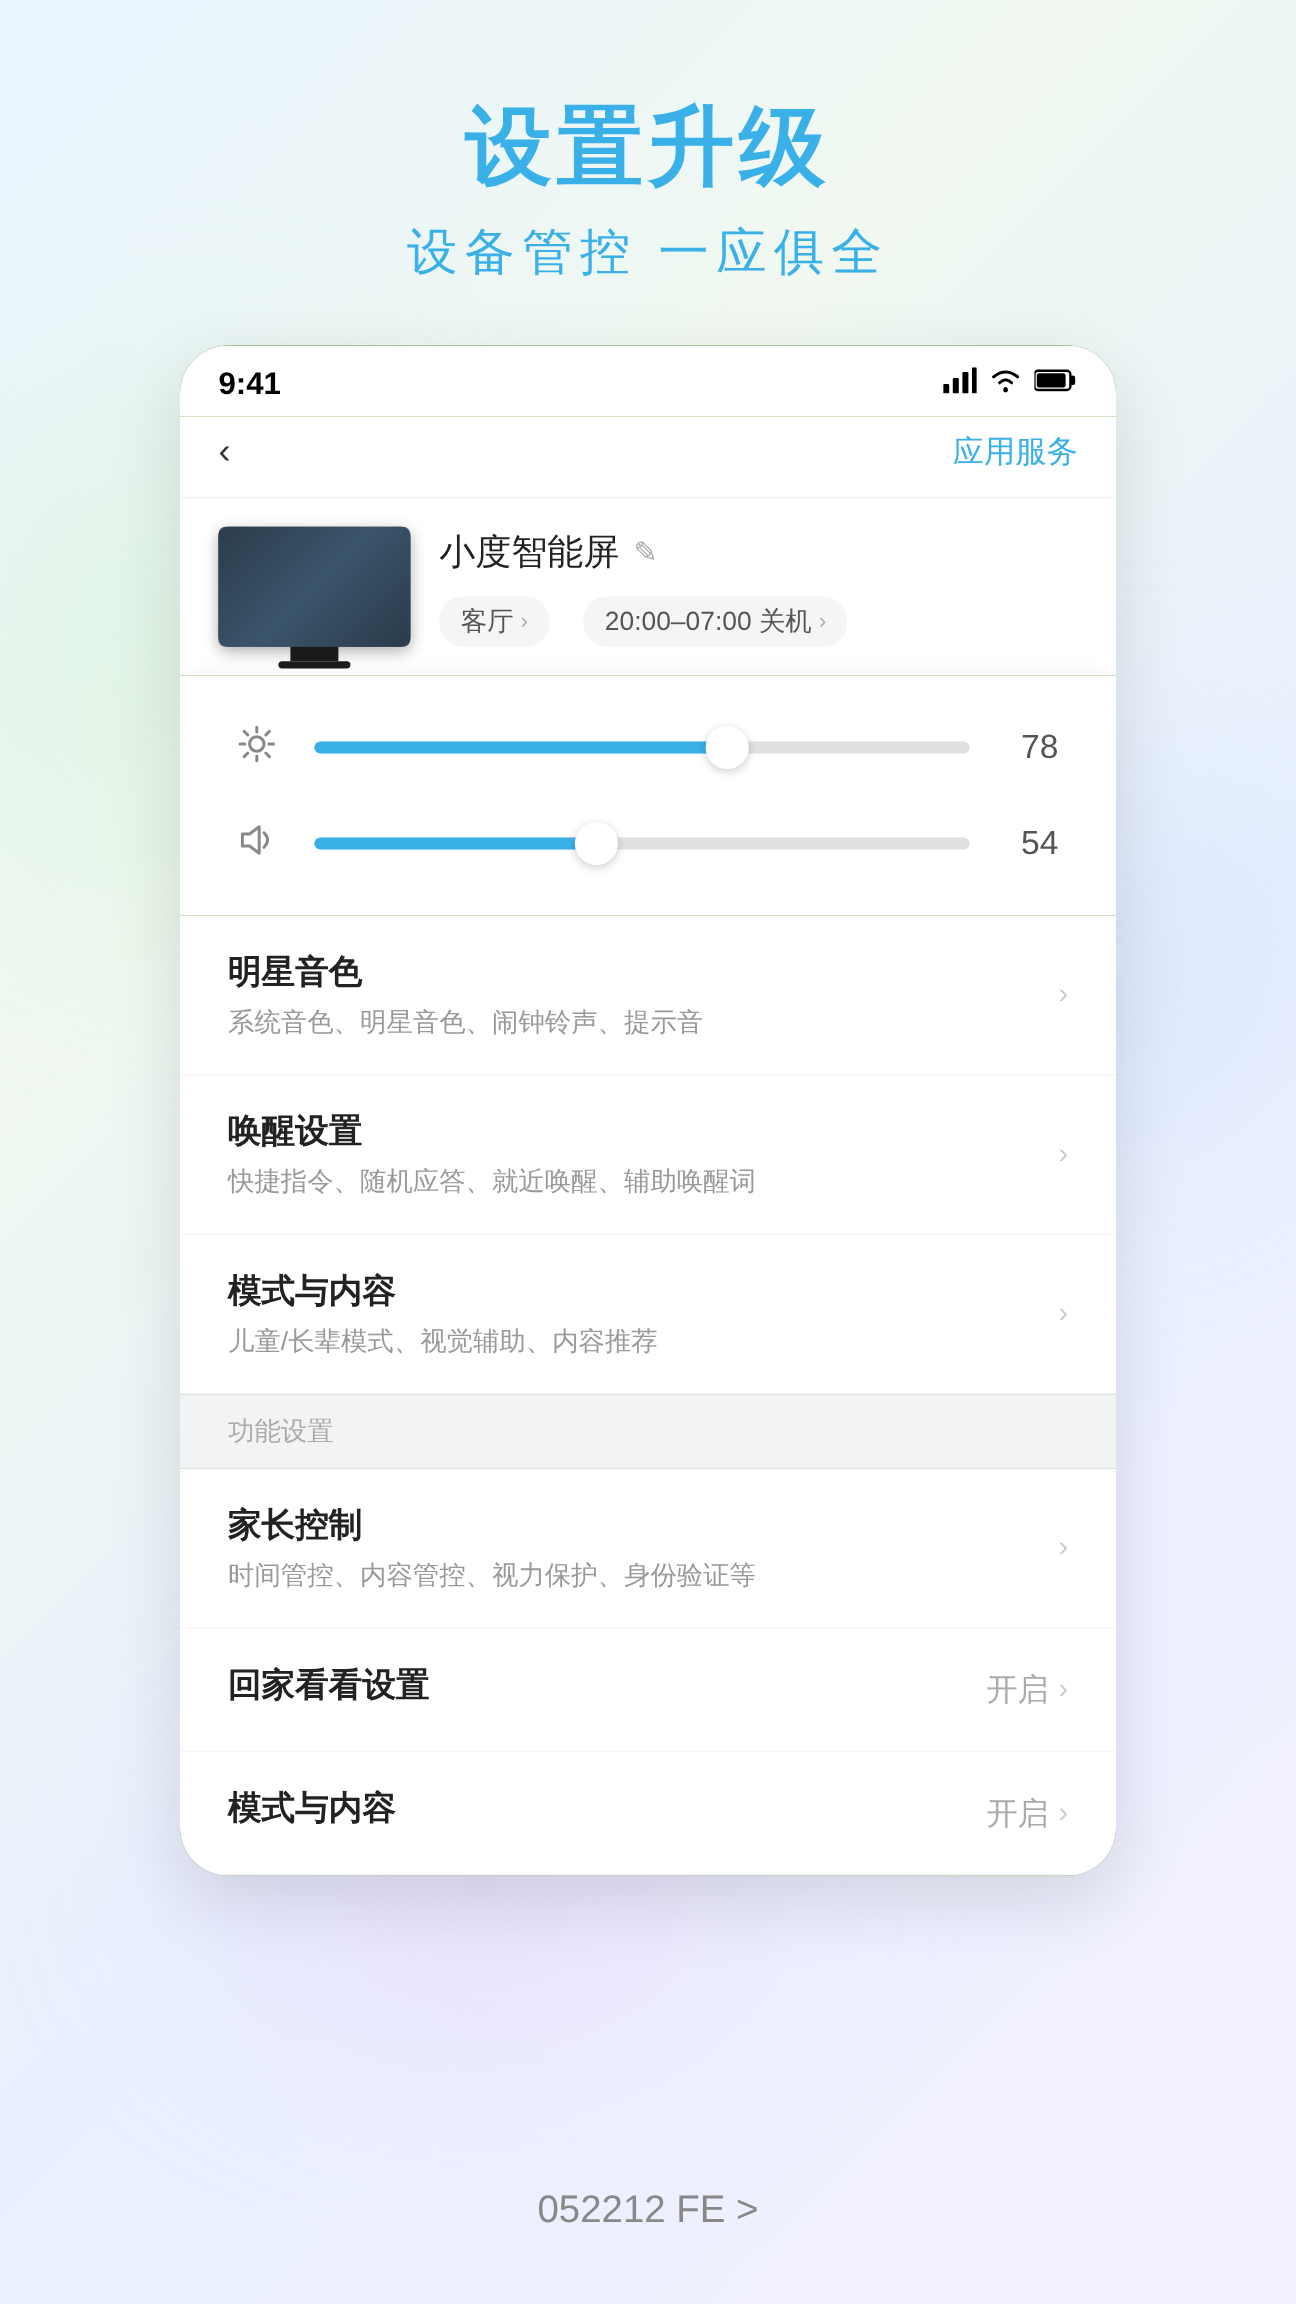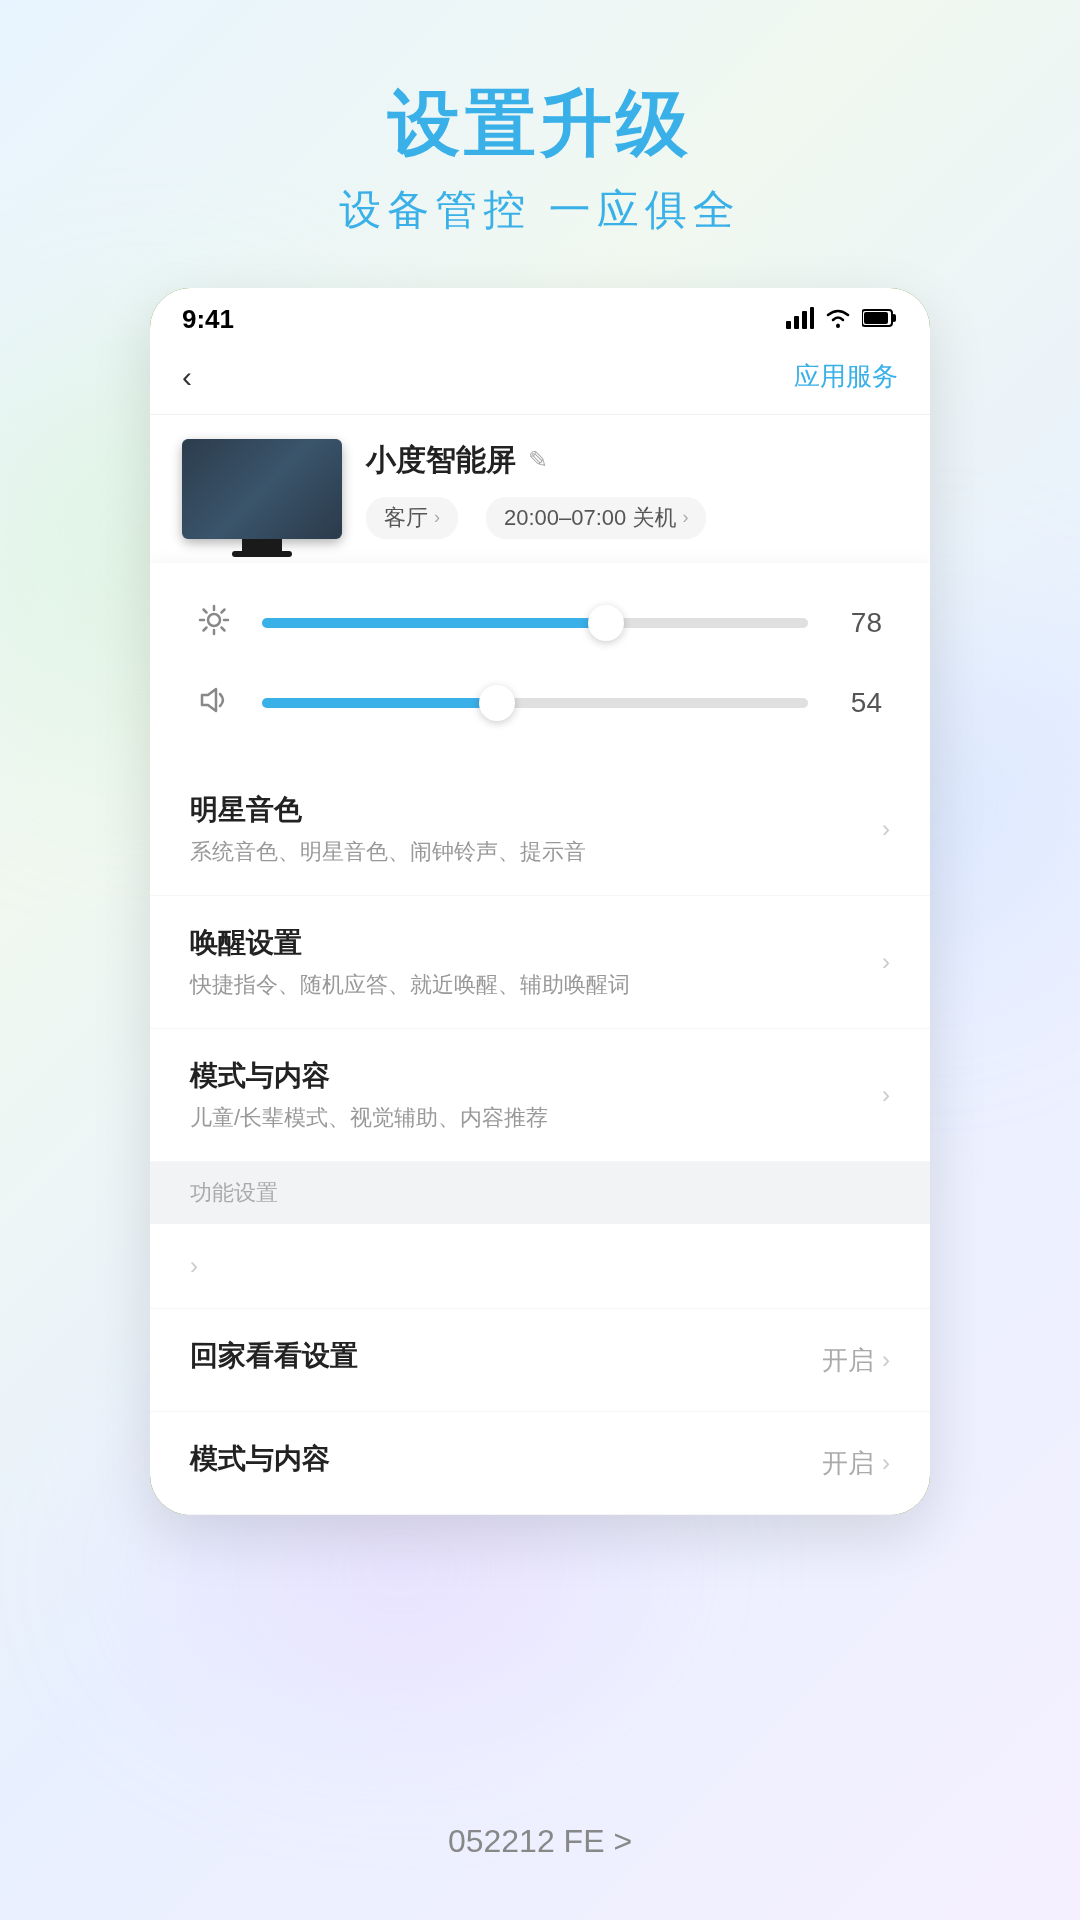--- a/index.html
+++ b/index.html
@@ -166,21 +166,21 @@
       flex: 1;
     }
     .device-name-row {
       display: flex;
       align-items: center;
       gap: 12px;
       margin-bottom: 16px;
     }
     .device-name {
       font-size: 30px;
-      font-weight: 700;
+      font-weight: 400;
       color: #222;
     }
     .edit-icon {
       font-size: 24px;
       color: #aaa;
     }
     .device-tags {
       display: flex;
       gap: 28px;
     }
@@ -467,20 +467,24 @@
           <div class="settings-item-desc">儿童/长辈模式、视觉辅助、内容推荐</div>
         </div>
         <span class="settings-chevron">›</span>
       </div>
     </div>
 
     <div class="section-label">功能设置</div>
 
     <div class="settings-section">
       <div class="settings-item">
+        <div class="settings-item-content">
+          <div class="settings-item-title">家长控制</div>
+          <div class="settings-item-desc">时间管控、内容管控、视力保护、身份验证等</div>
+        </div>
         <span class="settings-chevron">›</span>
       </div>
 
       <div class="settings-item">
         <div class="settings-item-content">
           <div class="settings-item-title">回家看看设置</div>
         </div>
         <div class="settings-item-status">
           <span class="status-text">开启</span>
           <span class="settings-chevron">›</span>

